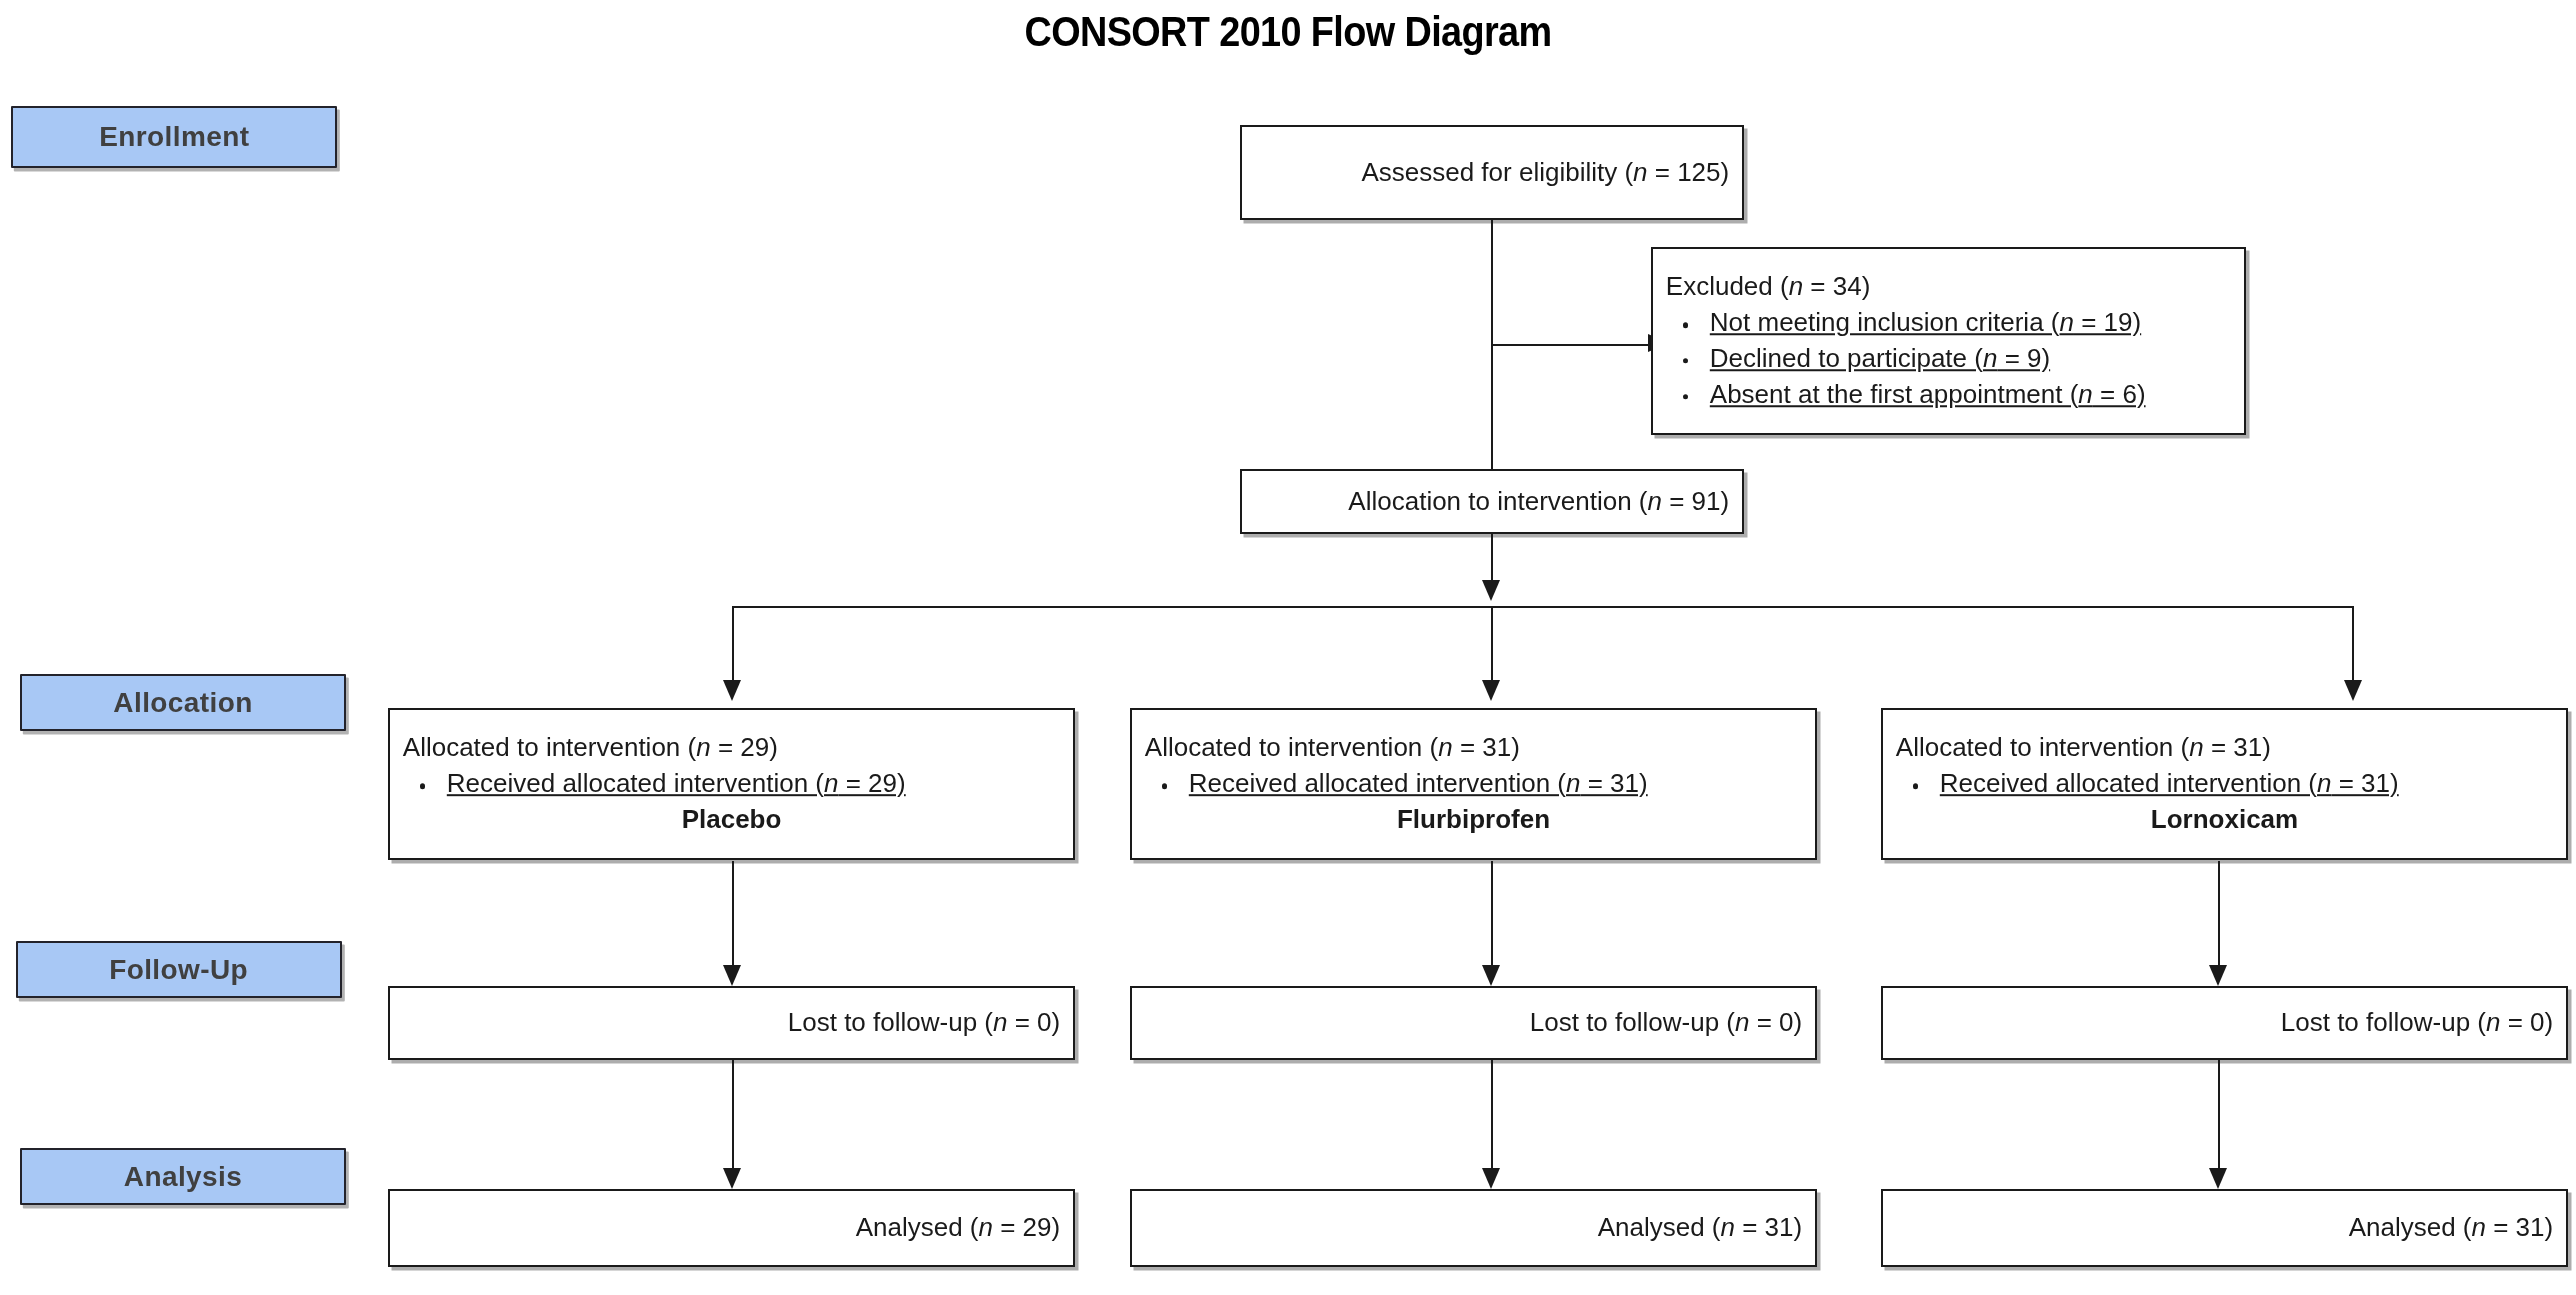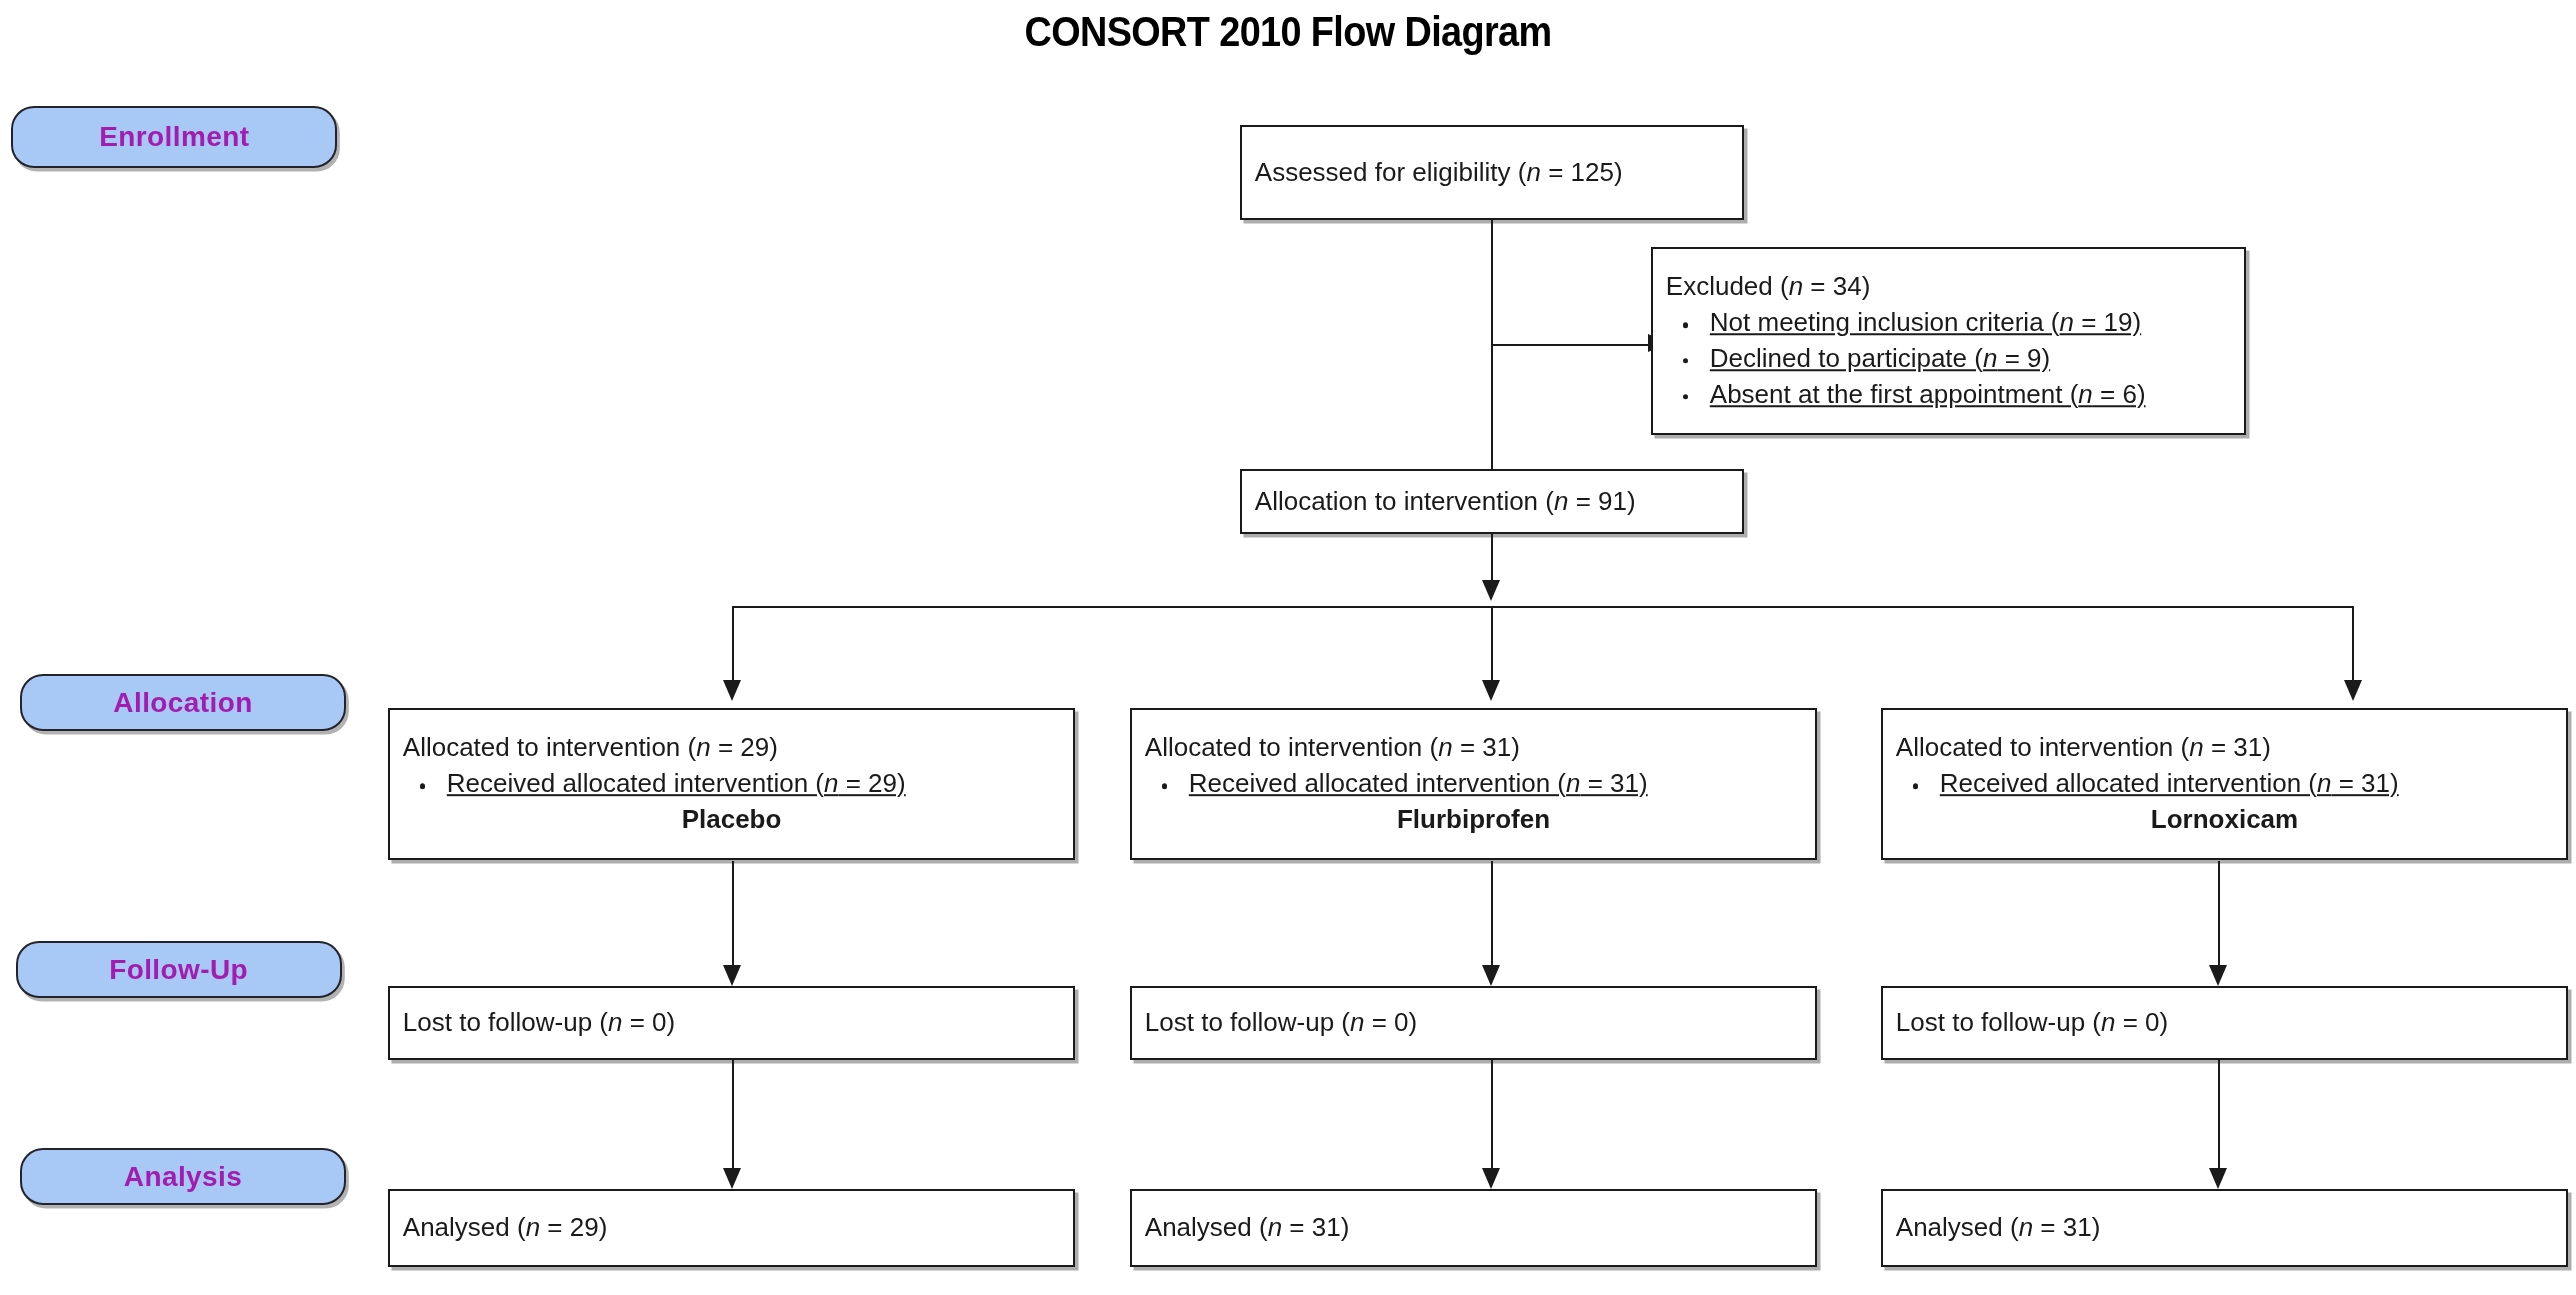--- a/index.html
+++ b/index.html
@@ -30,26 +30,26 @@
     transform: scaleX(0.88);
     transform-origin: center top;
     white-space: nowrap;
   }
 
   
   .stage-pill {
     position: absolute;
     background: #a8c8f5;
     border: 2.1px solid #23232b;
-    border-radius: 23px;
+    border-radius: 1px;
     box-shadow: 2.8px 3.5px 0 rgba(0,0,0,0.30);
     display: flex;
     align-items: center;
     justify-content: center;
-    color: #a21caf;
+    color: #404040;
     font-weight: bold;
     font-size: 28px;
     letter-spacing: 0.4px;
     box-sizing: border-box;
   }
 
   
   .flow-box {
     position: absolute;
     background: #ffffff;
@@ -61,21 +61,21 @@
     line-height: 1.38;
   }
   .flow-box .inner {
     position: absolute;
     left: 0; right: 0;
     top: 50%;
     transform: translateY(-50%);
     padding: 0 12.8px;
     box-sizing: border-box;
   }
-  .center-text { text-align: left; }
+  .center-text { text-align: right; }
   .left-text { text-align: left; }
 
   .bullet-list {
     list-style: none;
     margin: 0;
     padding: 0;
   }
   .bullet-list li {
     position: relative;
     padding-left: 44px;

